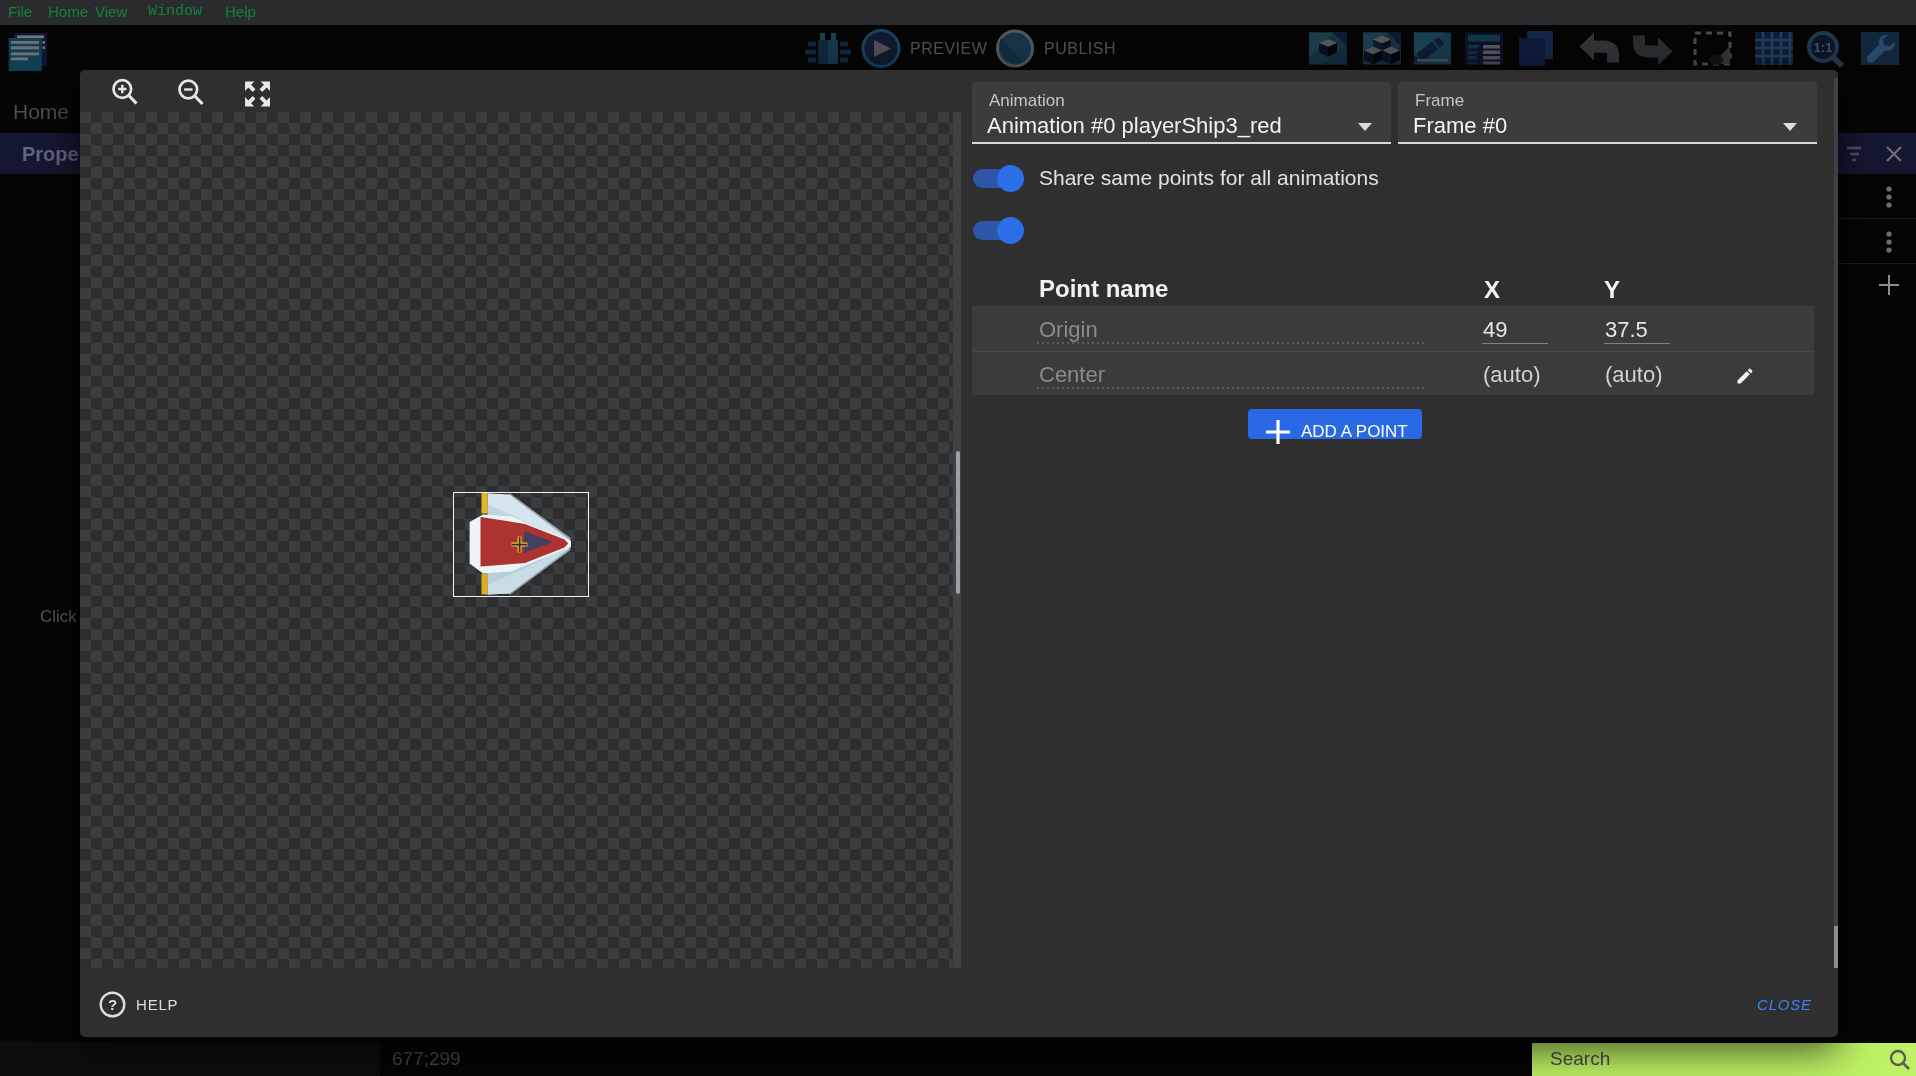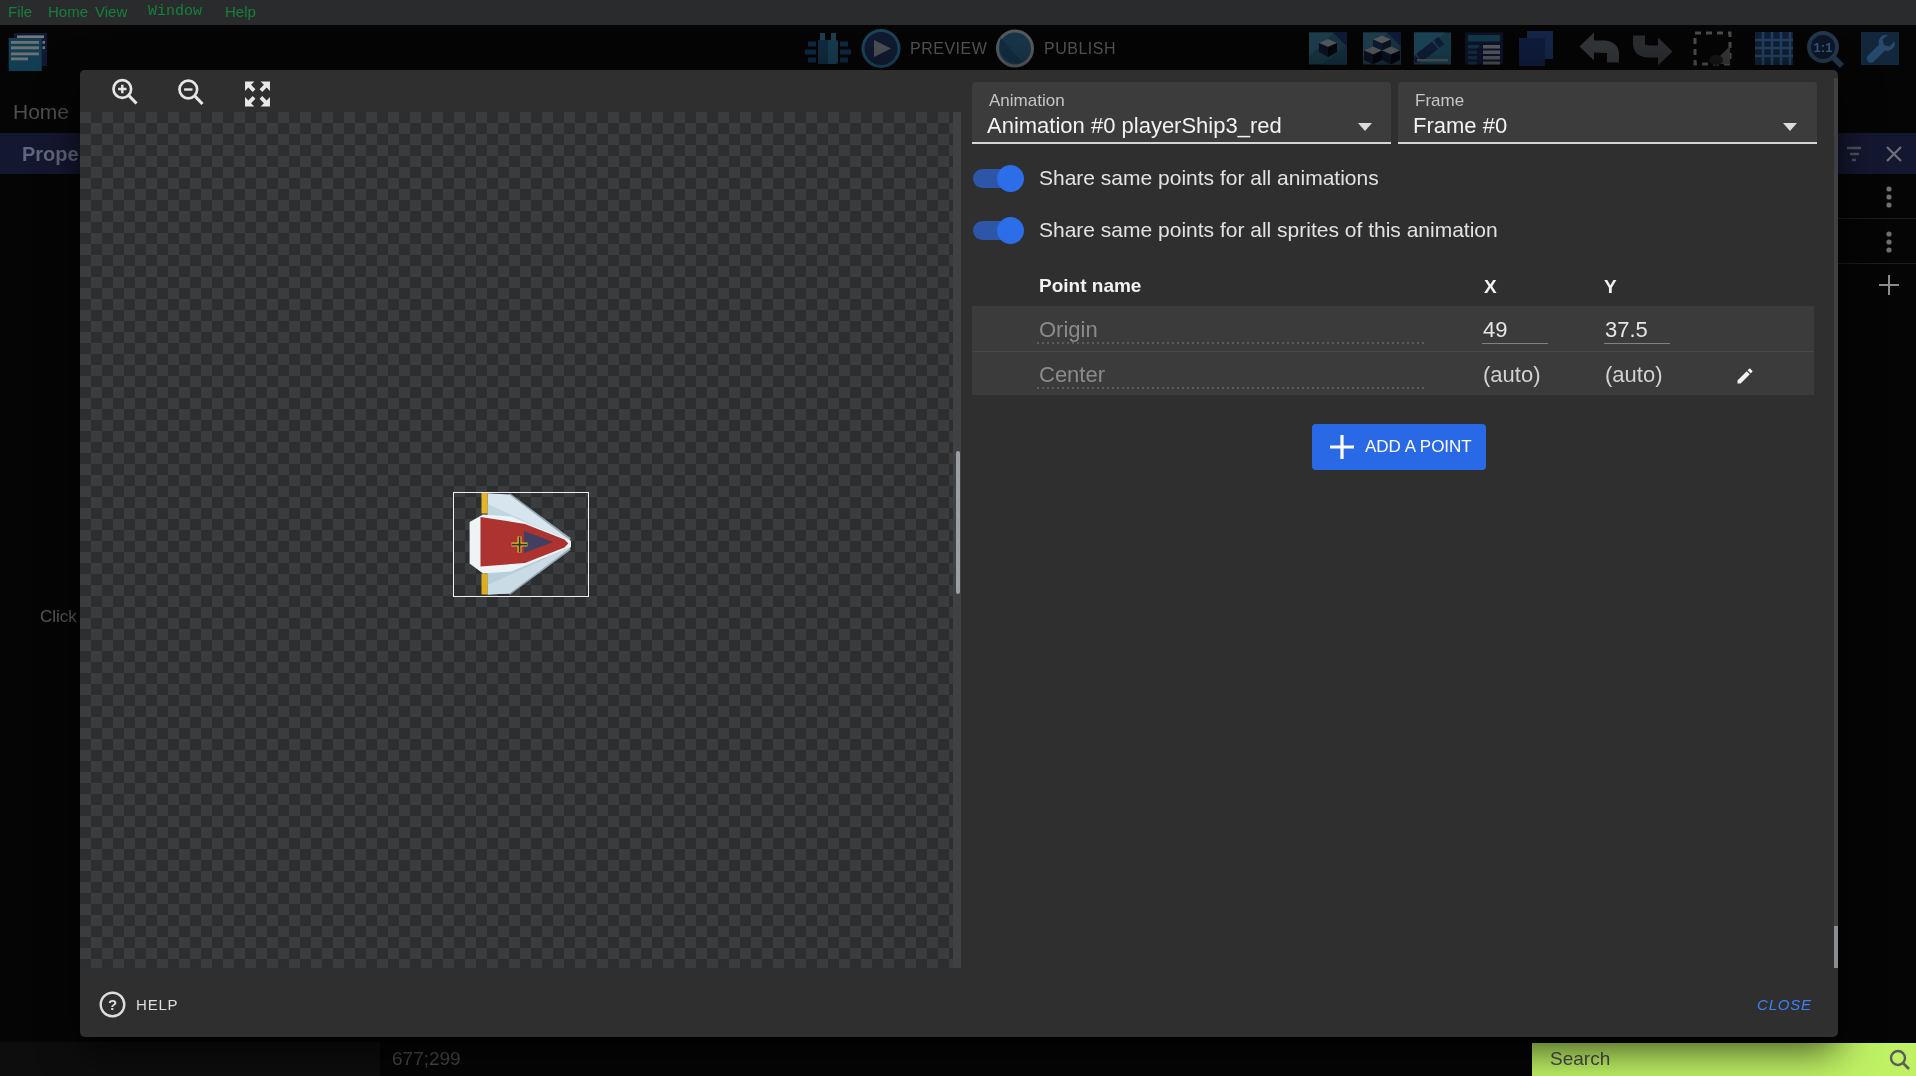--- a/index.html
+++ b/index.html
@@ -53,30 +53,30 @@
   .sel-label { position:absolute; left:17px; top:9px; font-size:17px; color:#c6c6c6; }
   .sel-value { position:absolute; left:15px; top:31px; font-size:22px; color:#f2f2f2; }
   .sel-arrow { position:absolute; top:41px; width:0; height:0;
      border-left:7px solid transparent; border-right:7px solid transparent;
      border-top:8px solid #dcdcdc; }
 
   .toggle-track { position:absolute; width:43px; height:19px; border-radius:10px; background:#2d55a8; }
   .toggle-thumb { position:absolute; width:27px; height:27px; border-radius:50%; background:#2c6de8; }
   .toggle-label { position:absolute; left:959px; font-size:21px; color:#e2e2e2; }
 
-  .th { position:absolute; font-size:19px; font-weight:bold; color:#f2f2f2; }
+  .th { position:absolute; font-size:24px; font-weight:bold; color:#f2f2f2; }
   #rowband { left:892px; top:236px; width:842px; height:89px; background:#3b3b3b; }
   #rowsep  { left:892px; top:281px; width:842px; height:1px; background:#474747; }
   .rowname { position:absolute; font-size:22px; color:#8b8b8b; }
   .rowval  { position:absolute; font-size:22px; color:#e6e6e6; }
   .valul   { position:absolute; width:66px; height:1px; background:#818181; }
   .nameul  { position:absolute; width:389px; height:2px; background:repeating-linear-gradient(90deg,#5c5c5c 0 2px,rgba(0,0,0,0) 2px 5px); }
 
-  #addbtn { left:1232px; top:339px; width:174px; height:46px; background:#2a69e5;
-     border-radius:4px; color:#ffffff;margin-top:15px; }
+  #addbtn { left:1168px; top:339px; width:174px; height:30px; background:#2a69e5;
+     border-radius:4px; color:#ffffff; }
   #addbtn-plus { left:17px; top:10px; }
   #addbtn-txt { left:53px; top:13px; font-size:17px; }
 
   #helpbtn { left:19px; top:916px; width:170px; height:37px; color:#dedede; }
   #helptxt { left:37px; top:10px; font-size:15px; letter-spacing:0.8px; }
   #closebtn { left:1677px; top:926px; font-size:15px; letter-spacing:0.8px; color:#3c82f6;font-style:italic; }
 
   svg { display:block; }
 </style>
 </head>
@@ -290,21 +290,20 @@
       <div class="sel-label">Frame</div>
       <div class="sel-value">Frame #0</div>
       <div class="sel-arrow" style="left:385px;"></div>
     </div>
 
     <div class="toggle-track" style="left:893px; top:99px;"></div>
     <div class="toggle-thumb" style="left:917px; top:95px;"></div>
     <div class="toggle-label" style="top:96px;">Share same points for all animations</div>
     <div class="toggle-track" style="left:893px; top:151px;"></div>
     <div class="toggle-thumb" style="left:917px; top:147px;"></div>
-    <div class="toggle-label" style="top:148px;">Share same points for all sprites of this animation</div>
 
     <div class="th" style="left:959px; top:205px;">Point name</div>
     <div class="th" style="left:1404px; top:206px;">X</div>
     <div class="th" style="left:1524px; top:206px;">Y</div>
     <div id="rowband" class="abs"></div>
     <div id="rowsep" class="abs"></div>
     <div class="rowname" style="left:959px; top:247px;">Origin</div>
     <div class="rowval" style="left:1403px; top:247px;">49</div>
     <div class="valul" style="left:1402px; top:273px;"></div>
       <div class="nameul" style="left:957px; top:272px;"></div>

